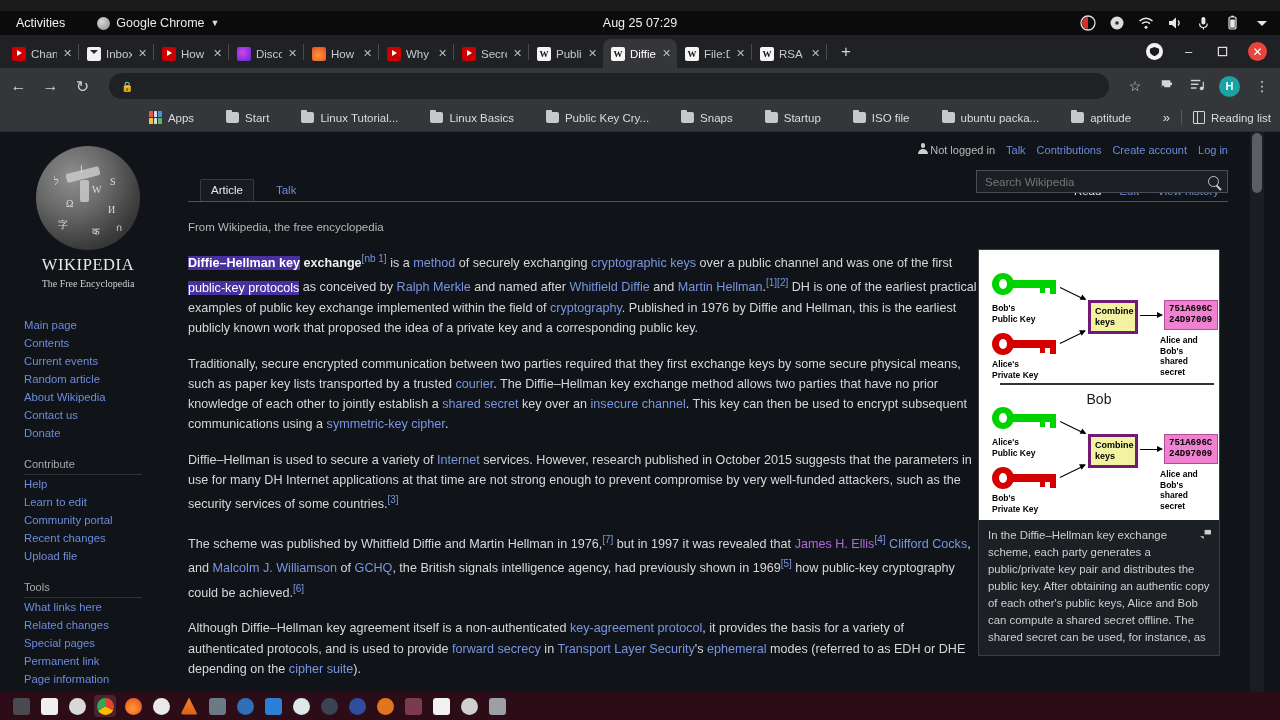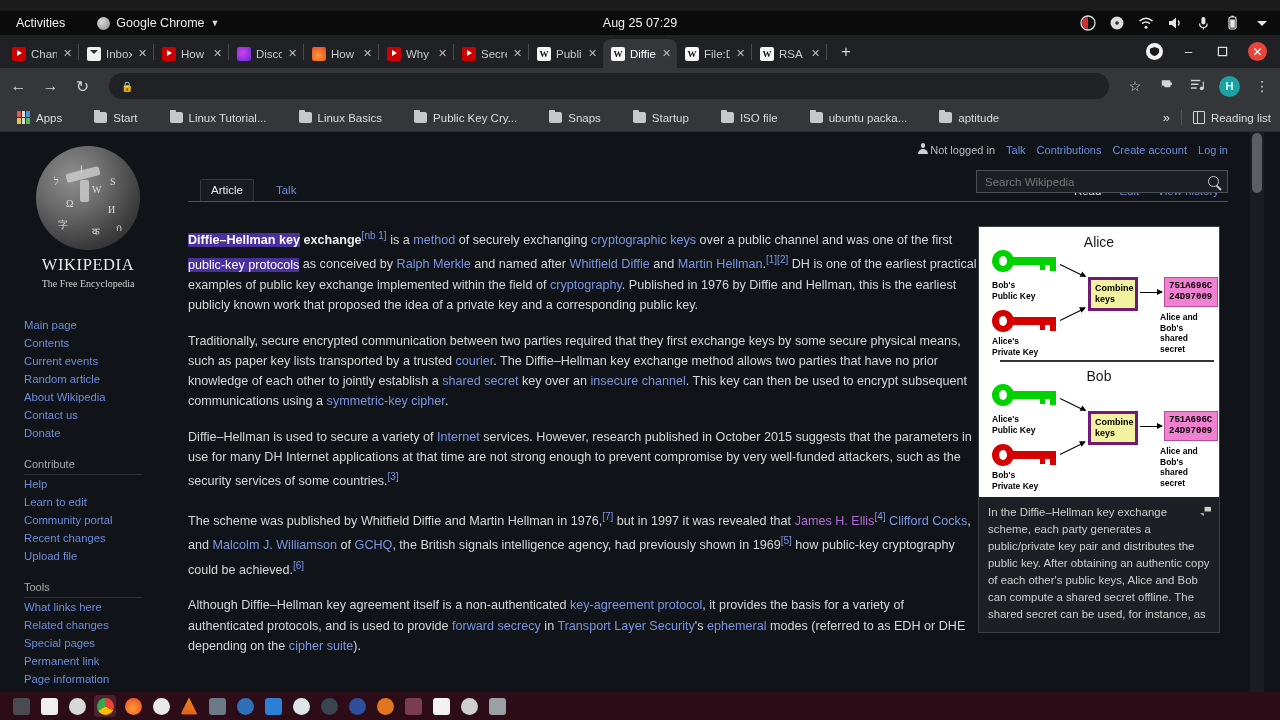--- a/index.html
+++ b/index.html
@@ -105,21 +105,21 @@
     width: 21px; height: 21px; border-radius: 50%;
     background: #1aa3a3; color:#fff; font-size: 11px; font-weight:bold;
     display:flex;align-items:center;justify-content:center;
   }
 
   
   #bookmarks {
     height: 28px; background: #35363a;
     display: flex; align-items: center; gap: 16px;
     padding: 0 9px; color: #dadce0; font-size: 11.5px;
-    position: relative; border-bottom: 1px solid #2a2b2e;
+    position: relative; border-bottom: 1px solid #2a2b2e; justify-content: center;
   }
   .bm { display: flex; align-items: center; gap: 6px; padding: 3px 8px; white-space: nowrap; }
   .bm .folder {
     width: 13px; height: 11px; background: #c6c8cb; border-radius: 1.5px 2px 2px 2px;
     position: relative; flex:none;
   }
   .bm .folder::before{content:"";position:absolute;top:-2.5px;left:0;width:6px;height:3px;background:#c6c8cb;border-radius:1px 1px 0 0;}
   .apps-grid { width:13px;height:13px;display:grid;grid-template-columns:repeat(3,1fr);grid-gap:1px;flex:none;}
   .apps-grid i { background:#d8dadd; border-radius:0.5px; display:block;}
   .apps-grid i:nth-child(1){background:#e05b4a}
@@ -560,20 +560,21 @@
       <span class="vt">Edit</span>
       <span class="vt">View history</span>
     </div>
 
     <div id="searchbox">
       <input placeholder="Search Wikipedia" style="">
       <span class="mag"></span>
     </div>
 
     <div id="article">
+      <div id="subtitle">From Wikipedia, the free encyclopedia</div>
 
       <div id="body-cols">
         <div id="prose">
 
           <p>
             <b class="sel-hl">Diffie–Hellman key</b><b> exchange</b><span class="sup">[nb 1]</span><span> is a </span><a>method</a><span> of securely exchanging </span><a>cryptographic keys</a><span> over a public channel and was one of the first </span><a class="sel-hl">public-key protocols</a><span> as conceived by </span><a>Ralph Merkle</a><span> and named after </span><a>Whitfield Diffie</a><span> and </span><a>Martin Hellman</a><span>.</span><span class="sup">[1][2]</span><span> DH is one of the earliest practical examples of public key exchange implemented within the field of </span><a>cryptography</a><span>. Published in 1976 by Diffie and Hellman, this is the earliest publicly known work that proposed the idea of a private key and a corresponding public key.</span>
           </p>
 
           <p>
             <span>Traditionally, secure encrypted communication between two parties required that they first exchange keys by some secure physical means, such as paper key lists transported by a trusted </span><a>courier</a><span>. The Diffie–Hellman key exchange method allows two parties that have no prior knowledge of each other to jointly establish a </span><a>shared secret</a><span> key over an </span><a>insecure channel</a><span>. This key can then be used to encrypt subsequent communications using a </span><a>symmetric-key cipher</a><span>.</span>
@@ -591,21 +592,20 @@
             <span>Although Diffie–Hellman key agreement itself is a non-authenticated </span><a>key-agreement protocol</a><span>, it provides the basis for a variety of authenticated protocols, and is used to provide </span><a>forward secrecy</a><span> in </span><a>Transport Layer Security</a><span>'s </span><a>ephemeral</a><span> modes (referred to as EDH or DHE depending on the </span><a>cipher suite</a><span>).</span>
           </p>
 
         </div>
 
         <div id="infobox">
           <div id="thumbimg">
             <div class="diagram">
 
               <div class="dpanel">
-                <div class="dname">Alice</div>
                 <div class="key green" style="left:8px;top:18px;">
                       <span class="bow">
                         <i></i>
                       </span>
                       <span class="shaft"></span>
                       <span class="tooth1"></span>
                       <span class="tooth2"></span>
                     </div>
                 <div class="klabel" style="left:8px;top:48px;">Bob's
 Public Key</div>

